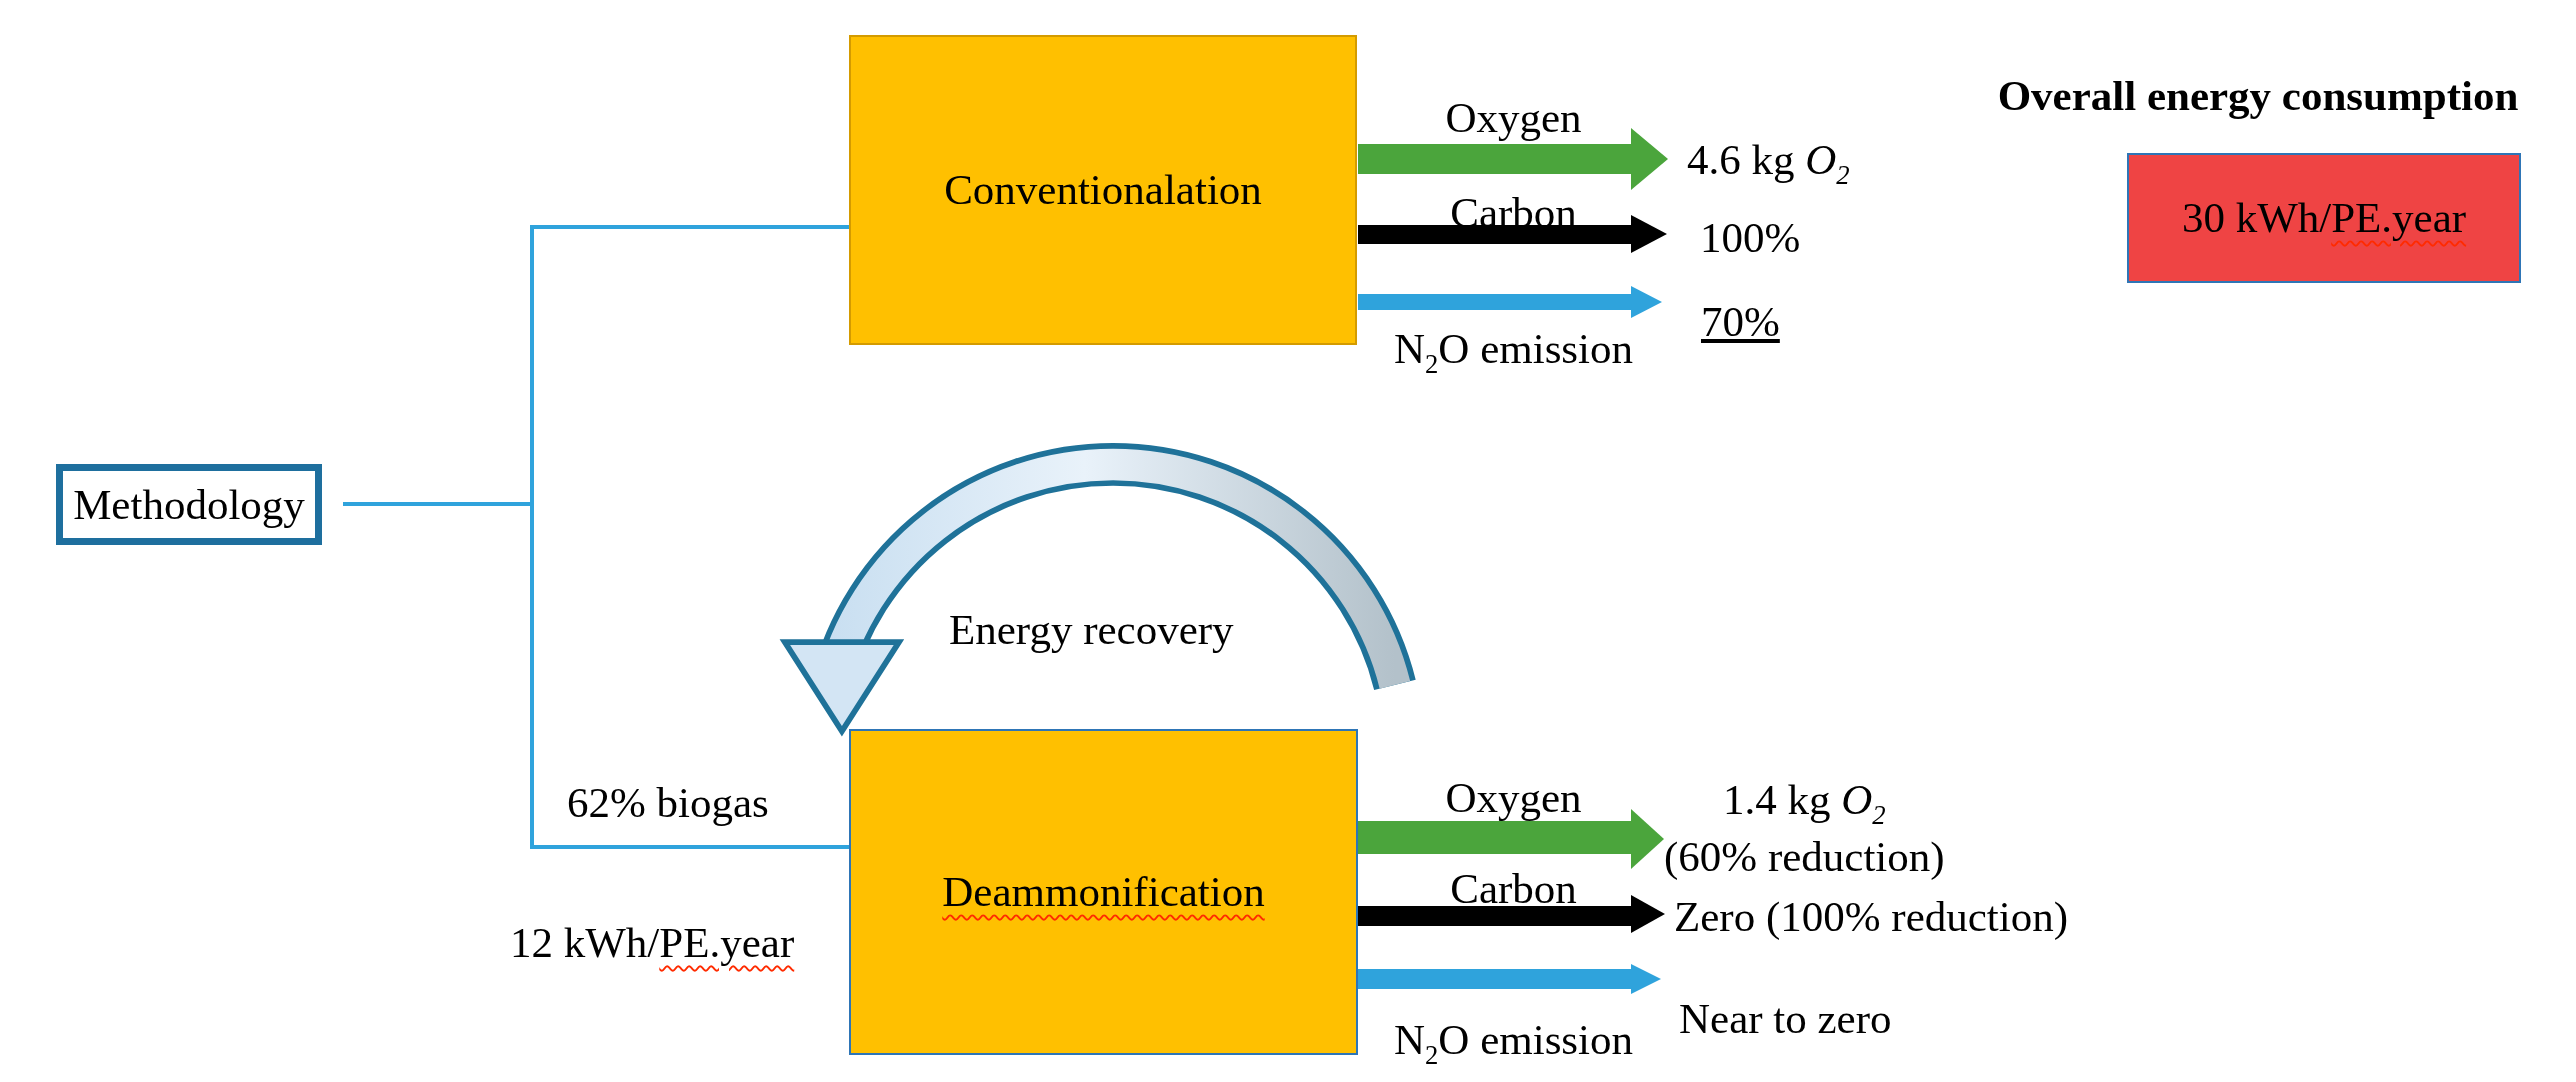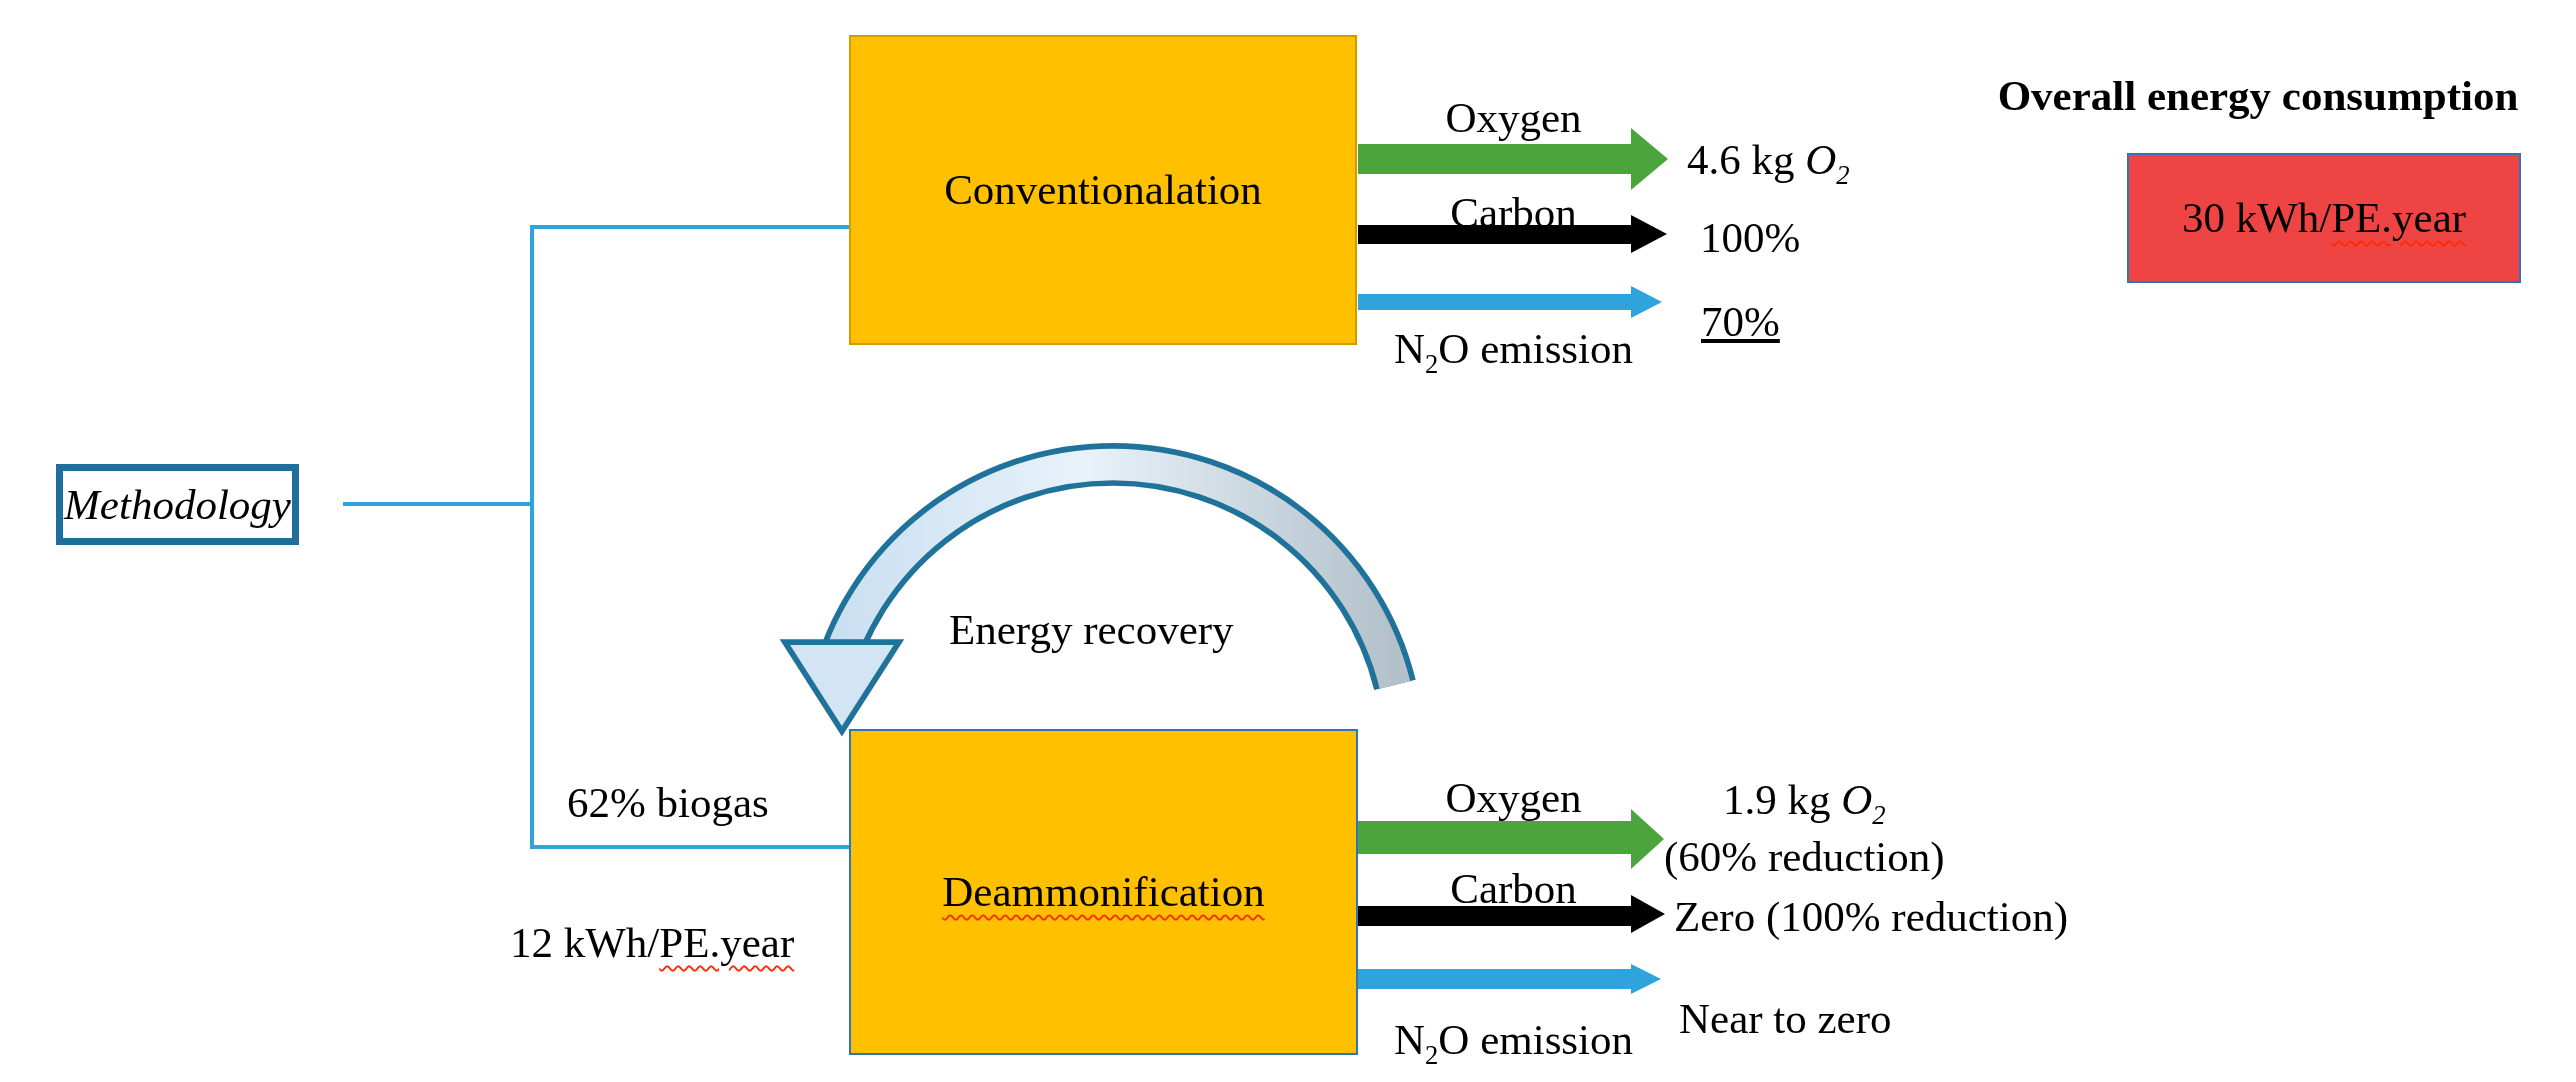--- a/index.html
+++ b/index.html
@@ -8,25 +8,24 @@
     width:2576px;height:1082px;
     background:#ffffff;
     font-family:"Liberation Serif","DejaVu Serif",serif;
     color:#000;
     overflow:hidden;
   }
   .abs{position:absolute;}
   .txt{font-size:43px;line-height:1.1;white-space:nowrap;}
   
   .methodology-box{
-    left:56px;top:464px;width:243px;height:81px;
+    left:56px;top:464px;width:266px;height:81px;
     border:7.1px solid #1E6F9E;background:#fff;
     display:flex;align-items:center;justify-content:center;
     box-sizing:border-box;
-    font-style:italic;
   }
   .gold-box{
     background:#FFC000;box-sizing:border-box;
     display:flex;flex-direction:row;align-items:center;justify-content:center;
   }
   .conv-box{left:849px;top:35px;width:508px;height:310px;border:2.1px solid #D49B00;}
   .deam-box{left:849px;top:729px;width:509px;height:326px;border:2.1px solid #2E75B6;align-items:center;}
   .conv-box .line{font-size:43px;line-height:70px;white-space:nowrap;}
   
   .energy-box{
@@ -112,21 +111,21 @@
     <polygon points="60,290 220,290 140,415" fill="#d3e5f4" stroke="#1F7299" stroke-width="8"></polygon>
   </svg>
   <div class="abs txt" style="left:949px;top:606px;">Energy recovery</div>
 
   <div class="abs txt" style="left:567px;top:779px;">62% biogas</div>
   <div class="abs txt" style="left:510px;top:919px;"><span>12 kWh/</span><span class="sp">PE.year</span></div>
 
   <div class="abs txt flow-label" style="top:774px;">Oxygen</div>
   <div class="abs shaft green" style="top:821px;height:33px;"></div>
   <div class="abs head head-green-b"></div>
-  <div class="abs txt" style="left:1723px;top:776px;"><span>1.9 kg </span><span class="ital">O</span><sub class="s2 ital">2</sub></div>
+  <div class="abs txt" style="left:1723px;top:776px;"><span>1.4 kg </span><span class="ital">O</span><sub class="s2 ital">2</sub></div>
   <div class="abs txt" style="left:1664px;top:833px;">(60% reduction)</div>
 
   <div class="abs txt flow-label" style="top:865px;">Carbon</div>
   <div class="abs shaft black" style="top:906px;height:20px;"></div>
   <div class="abs head head-black-b"></div>
   <div class="abs txt" style="left:1674px;top:893px;">Zero (100% reduction)</div>
 
   <div class="abs shaft blue" style="top:969px;height:20px;"></div>
   <div class="abs head head-blue-b"></div>
   <div class="abs txt flow-label" style="top:1016px;"><span>N</span><sub class="s2">2</sub><span>O emission</span></div>

